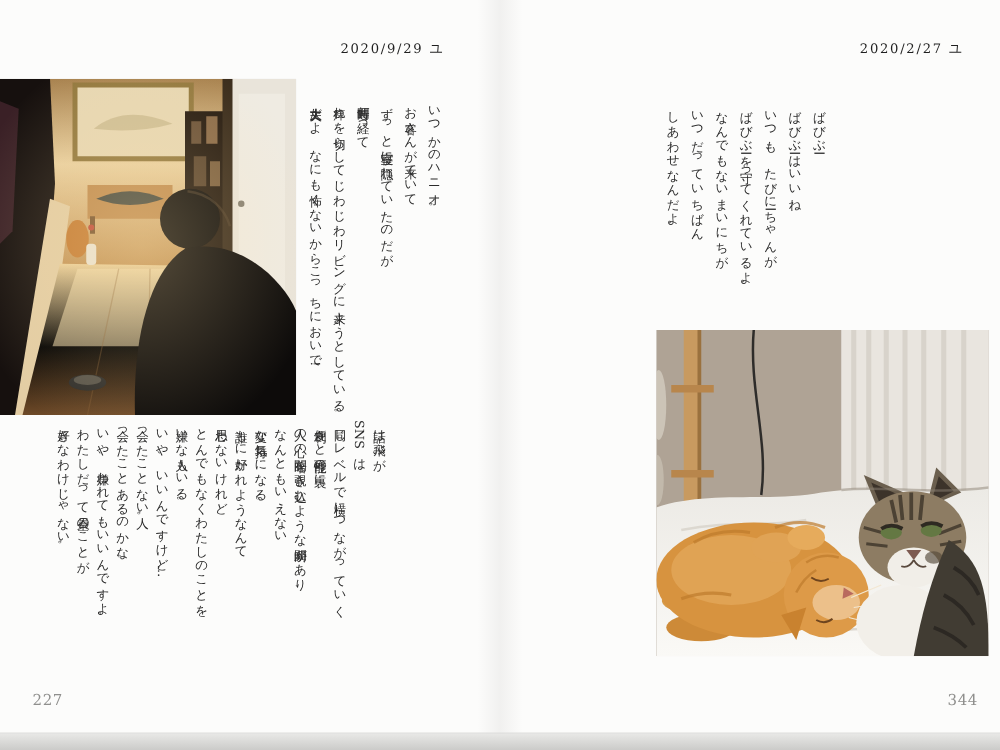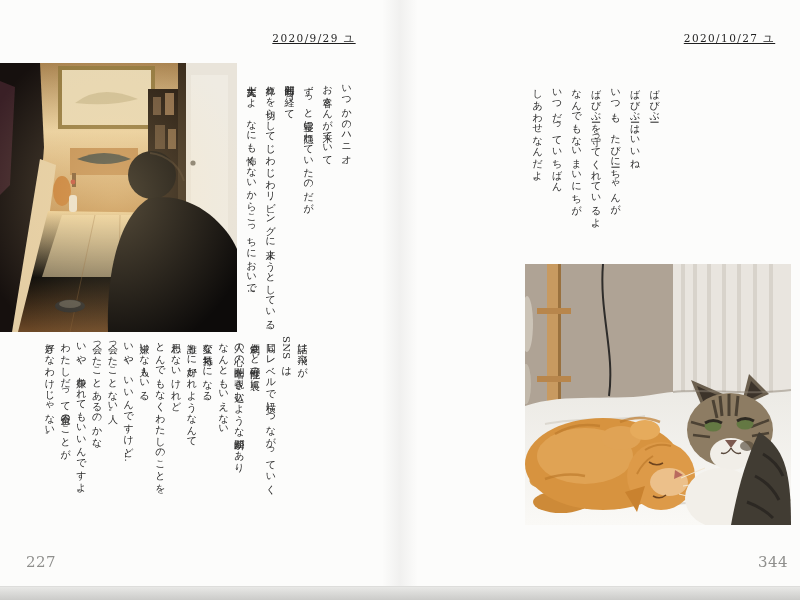--- a/index.html
+++ b/index.html
@@ -25,25 +25,24 @@
   .caption-block .vcol{line-height:19px;}
   .body-block{font-size:10px;letter-spacing:.3px;}
   .body-block .vcol{line-height:15.8px;}
   .right-block{font-size:10px;letter-spacing:.2px;}
   .right-block .vcol{line-height:19.5px;}
   
   .date{
     position:absolute;
     font-size:10.5px;letter-spacing:1.4px;color:#1f1f1f;
     text-align:center;
-    text-decoration:underline;
   }
   .folio{
     position:absolute;top:553px;
-    font-size:15px;color:#8f8f8d;letter-spacing:.5px;
+    font-size:12px;color:#8f8f8d;letter-spacing:.5px;
   }
   
   .photo{position:absolute;overflow:hidden;}
   .photo svg{display:block;}
   .photo-left{left:0;top:63px;width:237px;height:269px;}
   .photo-right{left:525px;top:264px;width:266px;height:261px;}
   
   .gutter-shadow{
     position:absolute;left:382px;top:0;width:36px;height:600px;
     background:linear-gradient(to right, rgba(0,0,0,0), rgba(60,55,50,.06) 50%, rgba(0,0,0,0));
@@ -156,21 +155,21 @@
       <div class="vcol">いや、嫌われてもいいんですよ。</div>
       <div class="vcol">わたしだって全員のことが</div>
       <div class="vcol">好きなわけじゃない。</div>
     </div>
 
     <div class="folio" style="left:26px;">227</div>
   </div>
 
   <div>
 
-    <div class="date" style="left:672px;top:32px;width:115px;">2020/10/27 ユ</div>
+    <div class="date" style="left:672px;top:32px;width:115px;">2020/2/27 ユ</div>
 
     <div class="vtext right-block" style="left:518px;top:82px;width:146px;height:158px;">
       <div class="vcol">ばびぶー</div>
       <div class="vcol">ばびぶーはいいね</div>
       <div class="vcol">いつも、たびにーちゃんが</div>
       <div class="vcol">ばびぶーを守ってくれているよ。</div>
       <div class="vcol">なんでもないまいにちが</div>
       <div class="vcol">いつだっていちばん</div>
       <div class="vcol">しあわせなんだよ。</div>
     </div>

